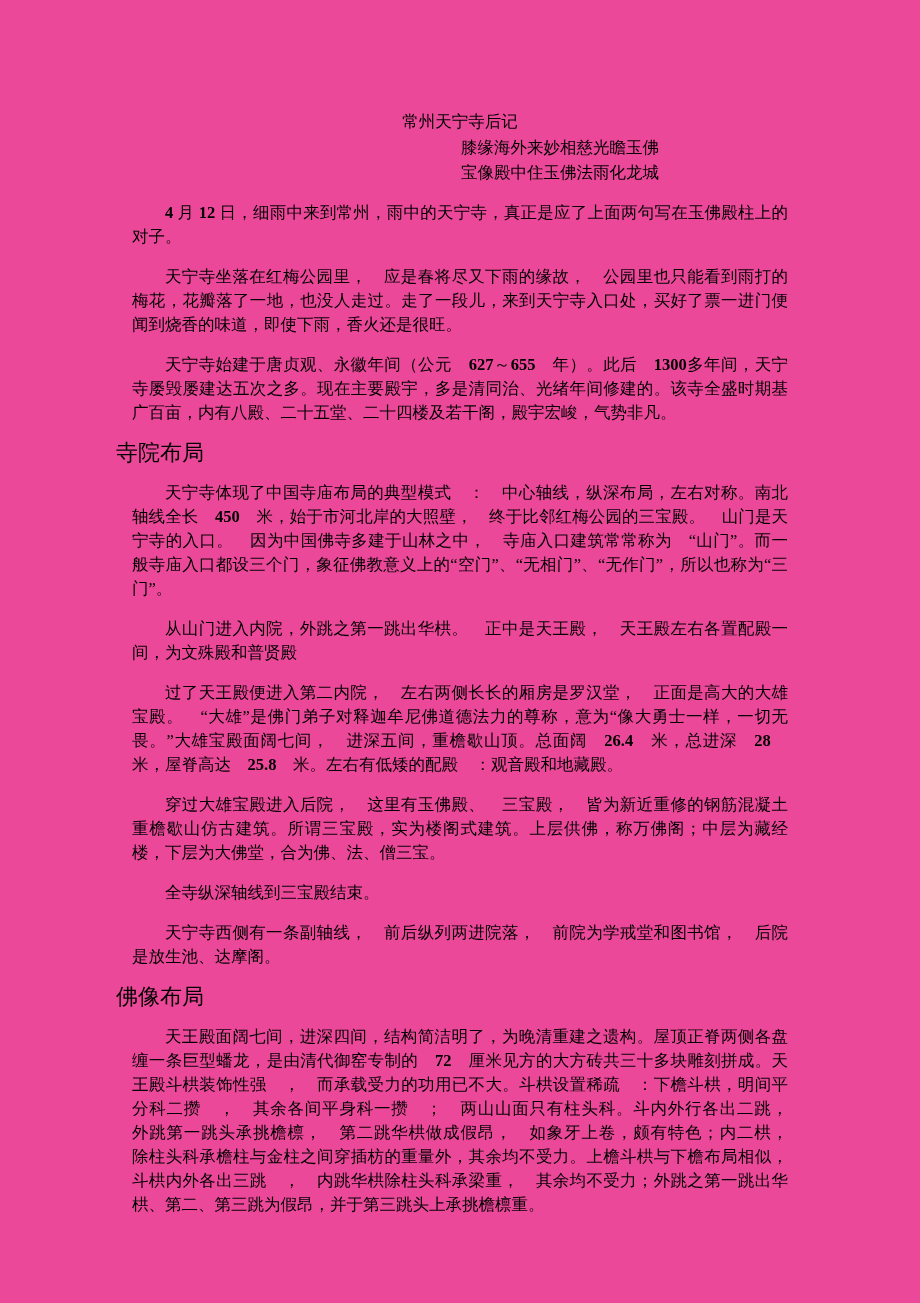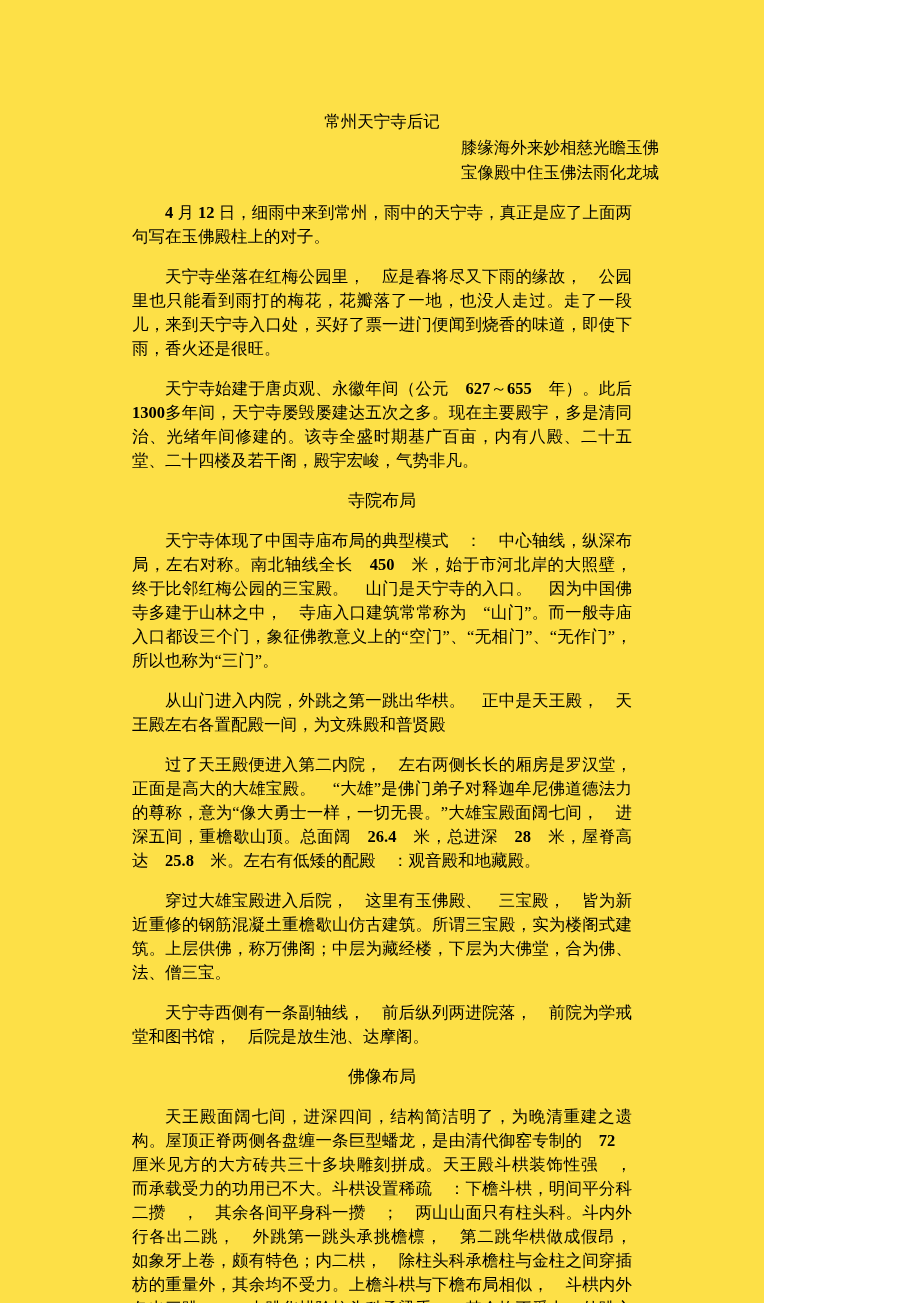--- a/index.html
+++ b/index.html
@@ -7,50 +7,50 @@
     padding: 0;
     background: #ffffff;
   }
   body {
     width: 920px;
     height: 1303px;
     overflow: hidden;
   }
   .page {
     box-sizing: border-box;
-    width: 764px;
+    width: 920px;
     height: 1303px;
     padding: 110px 116px 40px 116px;
     font-family: "Liberation Serif", "DejaVu Serif", serif;
     font-size: 16.5px;
     line-height: 24px;
     color: #000000;
-    background: #fde047;
+    background: #ec4899;
   }
   .doc-title {
     text-align: center;
     margin: 0 0 2px 0;
     font-weight: normal;
     font-size: 16.5px;
   }
   .verse {
     margin: 1px;
     padding-left: 344px;
     white-space: nowrap;
   }
   .para {
     margin: 16px;
     text-indent: 2em;
     text-align: justify;
   }
   .section-heading {
-    text-align: center;
+    text-align: left;
     margin: 3px 0 3px 0;
     font-weight: normal;
-    font-size: 17px;
+    font-size: 22px;
   }
   b { font-weight: bold; }
 </style>
 </head>
 <body>
 
 <div class="page">
 
   <h1 class="doc-title">常州天宁寺后记</h1>
 
@@ -60,19 +60,20 @@
   <p class="para"><b>4</b> 月 <b>12</b> 日，细雨中来到常州，雨中的天宁寺，真正是应了上面两句写在玉佛殿柱上的对子。</p>
   <p class="para">天宁寺坐落在红梅公园里，　应是春将尽又下雨的缘故，　公园里也只能看到雨打的梅花，花瓣落了一地，也没人走过。走了一段儿，来到天宁寺入口处，买好了票一进门便闻到烧香的味道，即使下雨，香火还是很旺。</p>
   <p class="para">天宁寺始建于唐贞观、永徽年间（公元　<b>627</b>～<b>655</b>　年）。此后　<b>1300</b>多年间，天宁寺屡毁屡建达五次之多。现在主要殿宇，多是清同治、光绪年间修建的。该寺全盛时期基广百亩，内有八殿、二十五堂、二十四楼及若干阁，殿宇宏峻，气势非凡。</p>
 
   <h2 class="section-heading">寺院布局</h2>
 
   <p class="para">天宁寺体现了中国寺庙布局的典型模式　：　中心轴线，纵深布局，左右对称。南北轴线全长　<b>450</b>　米，始于市河北岸的大照壁，　终于比邻红梅公园的三宝殿。　山门是天宁寺的入口。　因为中国佛寺多建于山林之中，　寺庙入口建筑常常称为　“山门”。而一般寺庙入口都设三个门，象征佛教意义上的“空门”、“无相门”、“无作门”，所以也称为“三门”。</p>
   <p class="para">从山门进入内院，外跳之第一跳出华栱。　正中是天王殿，　天王殿左右各置配殿一间，为文殊殿和普贤殿</p>
   <p class="para">过了天王殿便进入第二内院，　左右两侧长长的厢房是罗汉堂，　正面是高大的大雄宝殿。　“大雄”是佛门弟子对释迦牟尼佛道德法力的尊称，意为“像大勇士一样，一切无畏。”大雄宝殿面阔七间，　进深五间，重檐歇山顶。总面阔　<b>26.4</b>　米，总进深　<b>28</b>　米，屋脊高达　<b>25.8</b>　米。左右有低矮的配殿　：观音殿和地藏殿。</p>
   <p class="para">穿过大雄宝殿进入后院，　这里有玉佛殿、　三宝殿，　皆为新近重修的钢筋混凝土重檐歇山仿古建筑。所谓三宝殿，实为楼阁式建筑。上层供佛，称万佛阁；中层为藏经楼，下层为大佛堂，合为佛、法、僧三宝。</p>
+  <p class="para">全寺纵深轴线到三宝殿结束。</p>
   <p class="para">天宁寺西侧有一条副轴线，　前后纵列两进院落，　前院为学戒堂和图书馆，　后院是放生池、达摩阁。</p>
 
   <h2 class="section-heading">佛像布局</h2>
 
   <p class="para">天王殿面阔七间，进深四间，结构简洁明了，为晚清重建之遗构。屋顶正脊两侧各盘缠一条巨型蟠龙，是由清代御窑专制的　<b>72</b>　厘米见方的大方砖共三十多块雕刻拼成。天王殿斗栱装饰性强　，　而承载受力的功用已不大。斗栱设置稀疏　：下檐斗栱，明间平分科二攒　，　其余各间平身科一攒　；　两山山面只有柱头科。斗内外行各出二跳，　外跳第一跳头承挑檐檩，　第二跳华栱做成假昂，　如象牙上卷，颇有特色；内二栱，　除柱头科承檐柱与金柱之间穿插枋的重量外，其余均不受力。上檐斗栱与下檐布局相似，　斗栱内外各出三跳　，　内跳华栱除柱头科承梁重，　其余均不受力；外跳之第一跳出华栱、第二、第三跳为假昂，并于第三跳头上承挑檐檩重。</p>
 
 </div>
 
 </body></html>

